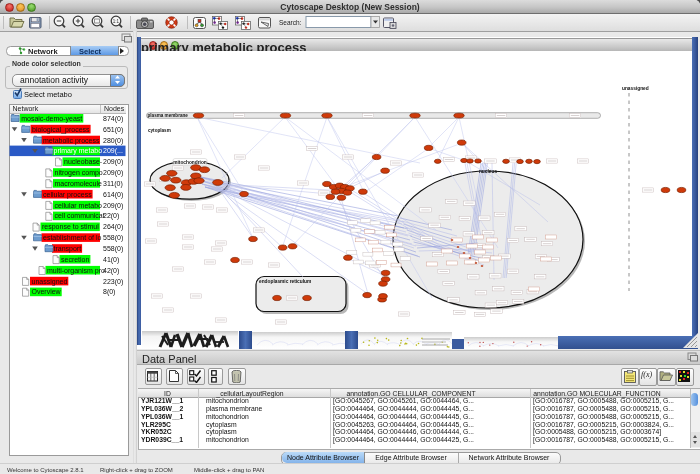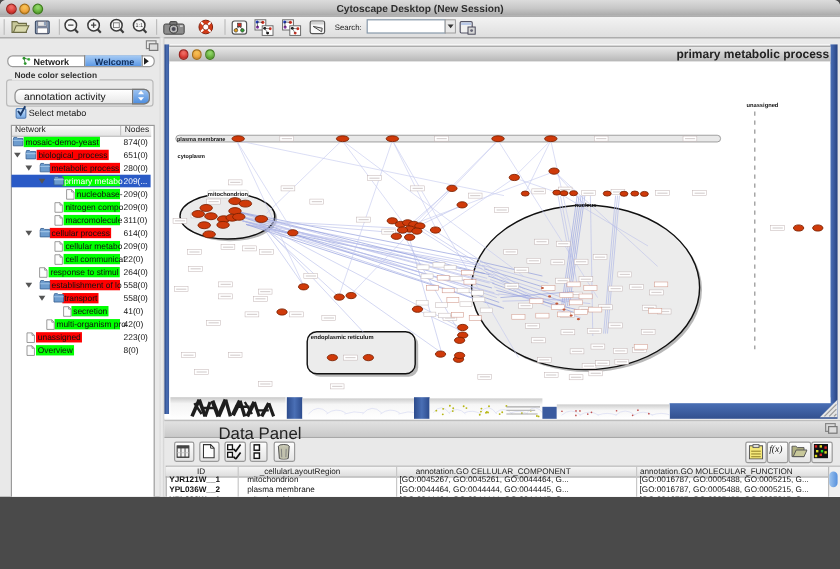--- a/index.html
+++ b/index.html
@@ -1,18 +1,18 @@
 <!DOCTYPE html>
 <html><head><meta charset="utf-8">
 <style>
 html,body{margin:0;padding:0;}
 body{width:700px;height:474px;position:relative;overflow:hidden;
  font-family:"Liberation Sans",sans-serif;background:#4a4a4a;}
 .abs{position:absolute;}
-#app{position:absolute;left:0;top:0;width:700px;height:414px;background:#e9e9e9;
+#app{position:absolute;left:0;top:0;width:700px;height:474px;background:#e9e9e9;
  border-radius:5px 5px 0 0;overflow:hidden;}
 .titlebar{left:0;top:0;width:700px;height:13px;
  background:linear-gradient(#dcdcdc,#c6c6c6 55%,#a9a9a9);
  border-bottom:1px solid #6e6e6e;border-radius:5px 5px 0 0;}
 .tl{position:absolute;top:2.5px;width:7px;height:7px;border-radius:50%;}
 .title-text{position:absolute;top:1.5px;left:0;width:700px;text-align:center;
  font-size:8.5px;font-weight:bold;color:#2e2e2e;}
 .toolbar{left:0;top:14px;width:700px;height:17px;
  background:linear-gradient(#f3f3f3,#dedede);border-bottom:1px solid #9f9f9f;}
 .tsep{position:absolute;top:16px;height:13px;width:1px;background:#bdbdbd;}
@@ -142,21 +142,21 @@
 border:1px solid #9a9a9a;border-radius:4.5px;"></div>
 <div class="abs" style="left:69.5px;top:46px;width:47px;height:9px;background:linear-gradient(#a8ccf4,#5e9ae6);border-left:1px solid #8a8a8a;border-right:1px solid #8a8a8a;"></div>
 <svg class="abs" style="left:18px;top:46.5px" width="8" height="8" viewBox="0 0 8 8">
 <circle cx="2" cy="1.5" r="1.2" fill="#2f9e2f"></circle>
       <circle cx="6" cy="2.5" r="1.2" fill="#49b849"></circle>
 <circle cx="3" cy="6" r="1.2" fill="#2f9e2f"></circle>
       <line x1="2" y1="1.5" x2="6" y2="2.5" stroke="#2b7d2b" stroke-width="0.7"></line>
 <line x1="2" y1="1.5" x2="3" y2="6" stroke="#2b7d2b" stroke-width="0.7"></line>
     </svg>
 <div class="abs" style="left:28px;top:46.5px;font-size:7.5px;font-weight:bold;color:#222;">Network</div>
-<div class="abs" style="left:79px;top:46.5px;font-size:7.5px;font-weight:bold;color:#103060;">Welcome</div>
+<div class="abs" style="left:79px;top:46.5px;font-size:7.5px;font-weight:bold;color:#103060;">Select</div>
 <div class="abs" style="left:120px;top:47.5px;width:0;height:0;border-left:4px solid #222;border-top:3px solid transparent;border-bottom:3px solid transparent;"></div>
 <div class="abs" style="left:5px;top:66px;width:121px;height:21px;border:1px solid #bbb;border-radius:3px;"></div>
 <div class="abs" style="left:10px;top:59.5px;font-size:7px;font-weight:bold;color:#333;background:#e9e9e9;padding:0 2px;">Node color selection</div>
 <div class="abs" style="left:12px;top:74px;width:111px;height:11px;background:linear-gradient(#fff,#e8e8e8);
 border:1px solid #8f8f8f;border-radius:5px;"></div>
 <div class="abs" style="left:110px;top:74px;width:13px;height:11px;background:linear-gradient(#9cc2f0,#4f8fe0);border:1px solid #777;border-radius:0 5px 5px 0;"></div>
 <div class="abs" style="left:20px;top:75px;font-size:8.5px;color:#111;">annotation activity</div>
 <svg class="abs" style="left:112px;top:75px" width="11" height="10" viewBox="0 0 11 10">
 <path d="M5.5 0.5 L8 3.5 L3 3.5 Z" fill="#fff"></path>
       <path d="M5.5 9 L3 6 L8 6 Z" fill="#fff"></path>
@@ -300,21 +300,21 @@
       <text x="103" y="294.4" font-size="7" fill="#111">8(0)</text>
     </svg>
 <div class="abs" style="left:137px;top:37px;width:561px;height:312px;background:#fff;"></div>
 <div class="abs" style="left:137px;top:37px;width:4px;height:308px;background:linear-gradient(90deg,#27427e,#4a6fb5,#3a5a9e);"></div>
 <div class="abs" style="left:691.5px;top:37px;width:6.5px;height:300px;background:linear-gradient(90deg,#4a6fb5,#3a5a9e,#27427e);"></div>
 <div class="abs" style="left:141px;top:37.5px;width:550.5px;height:13px;
 background:linear-gradient(#e8e8e8,#c9c9c9 60%,#b2b2b2);border-bottom:1px solid #8a8a8a;border-top:1px solid #999;"></div>
 <div class="abs" style="left:148.5px;top:41px;width:6.5px;height:6.5px;border-radius:50%;background:radial-gradient(circle at 50% 30%, #ee6a62 15%, #d83a34 60%, #99231f);border:0.5px solid #99231f;"></div>
 <div class="abs" style="left:159.5px;top:41px;width:6.5px;height:6.5px;border-radius:50%;background:radial-gradient(circle at 50% 30%, #f6be51 15%, #eda23c 60%, #a56e14);border:0.5px solid #a56e14;"></div>
 <div class="abs" style="left:170.5px;top:41px;width:6.5px;height:6.5px;border-radius:50%;background:radial-gradient(circle at 50% 30%, #8ed466 15%, #66b13c 60%, #3e7d1d);border:0.5px solid #3e7d1d;"></div>
-<div class="abs" style="left:141px;top:40px;width:550px;text-align:right;font-size:10px;font-weight:bold;color:#222;">primary metabolic process</div>
+<div class="abs" style="left:141px;top:40px;width:550px;text-align:left;font-size:13px;font-weight:bold;color:#222;">primary metabolic process</div>
 <svg class="abs" style="left:141px;top:51px" width="551" height="280" viewBox="141 51 551 280">
       <rect x="141" y="51" width="551" height="280" fill="#fff"></rect>
       <rect x="146.5" y="112.7" width="454" height="5.6" rx="2.8" fill="#e9e9e9" stroke="#8f8f8f" stroke-width="0.7"></rect>
       <ellipse cx="191.5" cy="182" rx="39.5" ry="19" fill="#000" opacity="0.28"></ellipse>
       <ellipse cx="189.5" cy="180.2" rx="39.5" ry="19" fill="#ebebeb" stroke="#111" stroke-width="1.2"></ellipse>
       <ellipse cx="490" cy="241.5" rx="95" ry="68.5" fill="#000" opacity="0.28"></ellipse>
       <ellipse cx="488" cy="239.5" rx="95" ry="68.5" fill="#ececec" stroke="#111" stroke-width="1.2"></ellipse>
       <rect x="258.5" y="279" width="90" height="35" rx="8" fill="#000" opacity="0.28"></rect>
       <rect x="256" y="276.5" width="90" height="35" rx="8" fill="#ececec" stroke="#111" stroke-width="1.2"></rect>
       <line x1="196.0" y1="176.0" x2="398.0" y2="216.0" stroke="#8d99da" stroke-width="0.55"></line>
@@ -764,21 +764,21 @@
     </svg>
 <svg class="abs" style="left:683px;top:333px" width="15" height="15" viewBox="0 0 15 15">
 <path d="M15 0 L15 15 L0 15 Z" fill="#e6e6e6"></path>
 <line x1="4" y1="14" x2="14" y2="4" stroke="#999" stroke-width="1"></line>
 <line x1="8" y1="14" x2="14" y2="8" stroke="#999" stroke-width="1"></line>
 <line x1="12" y1="14" x2="14" y2="12" stroke="#999" stroke-width="1"></line>
     </svg>
 <div class="abs" style="left:137px;top:350px;width:563px;height:113px;background:#e9e9e9;"></div>
 <div class="abs" style="left:137px;top:350px;width:563px;height:13px;
 background:linear-gradient(#e2e2e2,#c9c9c9);border-bottom:1px solid #a8a8a8;border-top:1px solid #bdbdbd;"></div>
-<div class="abs" style="left:142px;top:352.5px;font-size:14px;color:#222;margin-left:40px;">Data Panel</div>
+<div class="abs" style="left:142px;top:352.5px;font-size:11px;color:#222;">Data Panel</div>
 <svg class="abs" style="left:687px;top:352px" width="12" height="10" viewBox="0 0 12 10">
 <rect x="1" y="1" width="8" height="6.5" fill="none" stroke="#888" stroke-width="1"></rect>
 <rect x="3.5" y="3.5" width="7" height="5.5" fill="#ddd" stroke="#777" stroke-width="1"></rect>
     </svg>
 <div class="abs" style="left:145px;top:368px;width:15px;height:15px;background:linear-gradient(#fefefe,#e4e4e4);border:1px solid #9a9a9a;border-radius:2px;"></div>
     <svg class="abs" style="left:147px;top:370.5px" width="11" height="11" viewBox="0 0 11 11">
 <rect x="0.5" y="0.5" width="10" height="9.5" fill="#f4f4f4" stroke="#222" stroke-width="1"></rect>
 <rect x="0.5" y="0.5" width="10" height="2.2" fill="#444"></rect>
 <line x1="3.8" y1="0.5" x2="3.8" y2="10" stroke="#444" stroke-width="0.8"></line>
 <line x1="7.2" y1="0.5" x2="7.2" y2="10" stroke="#444" stroke-width="0.8"></line>

